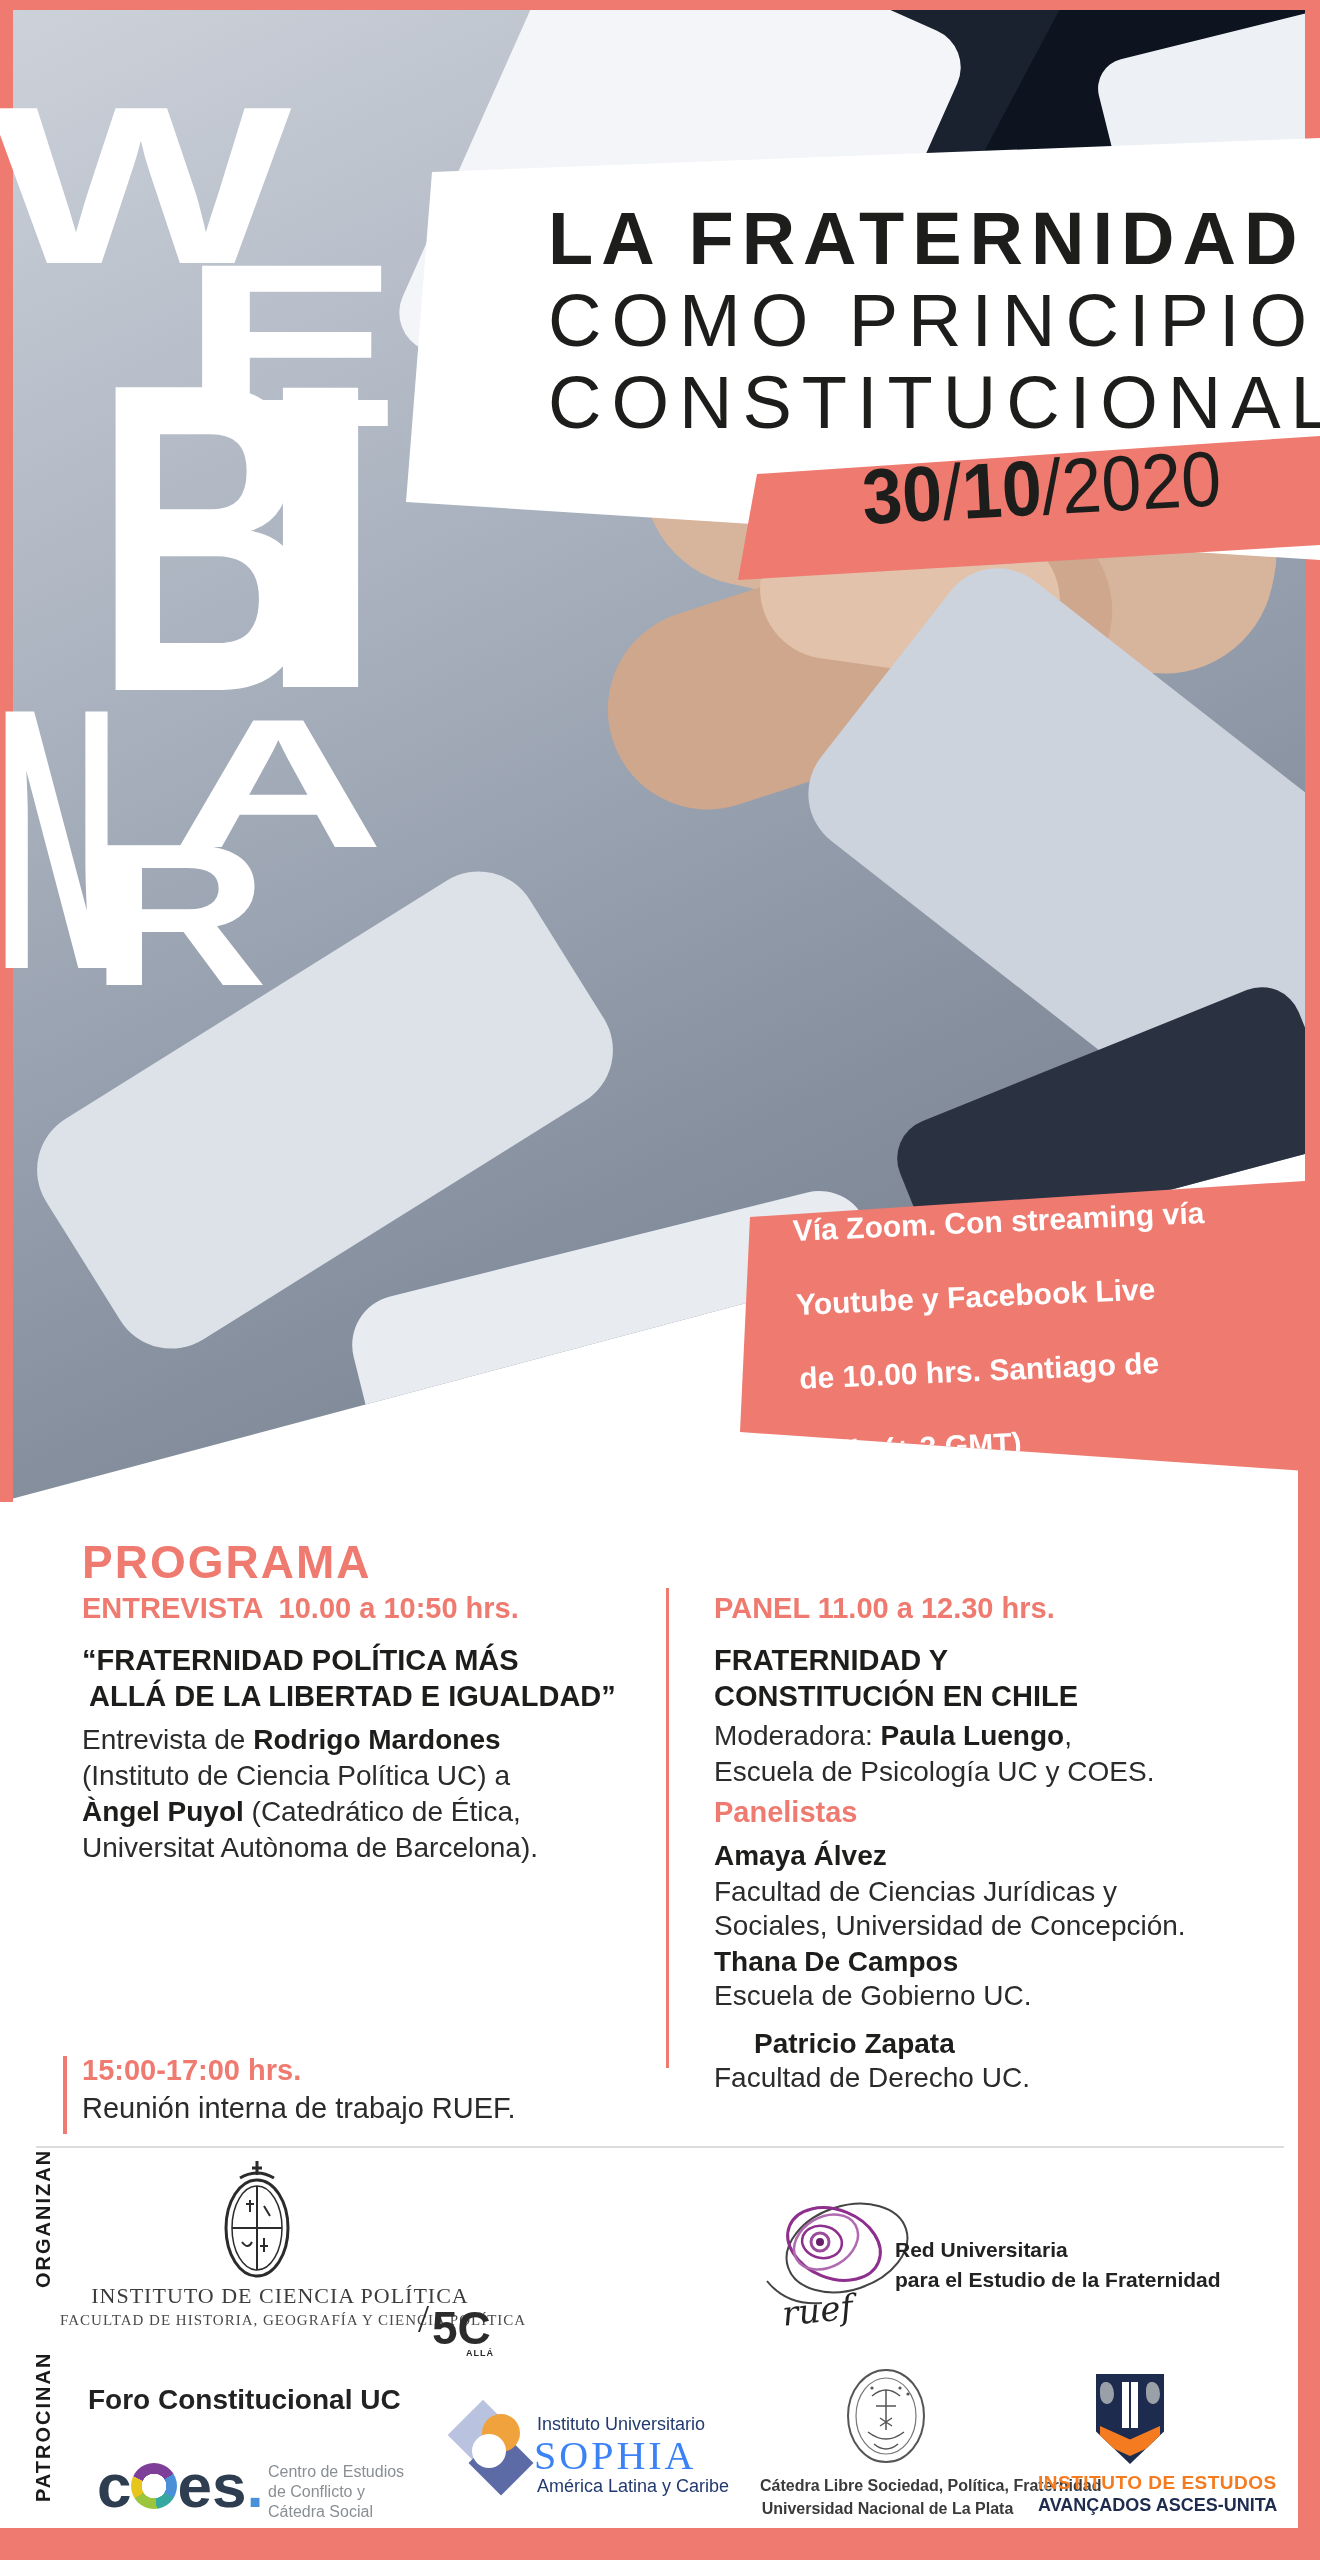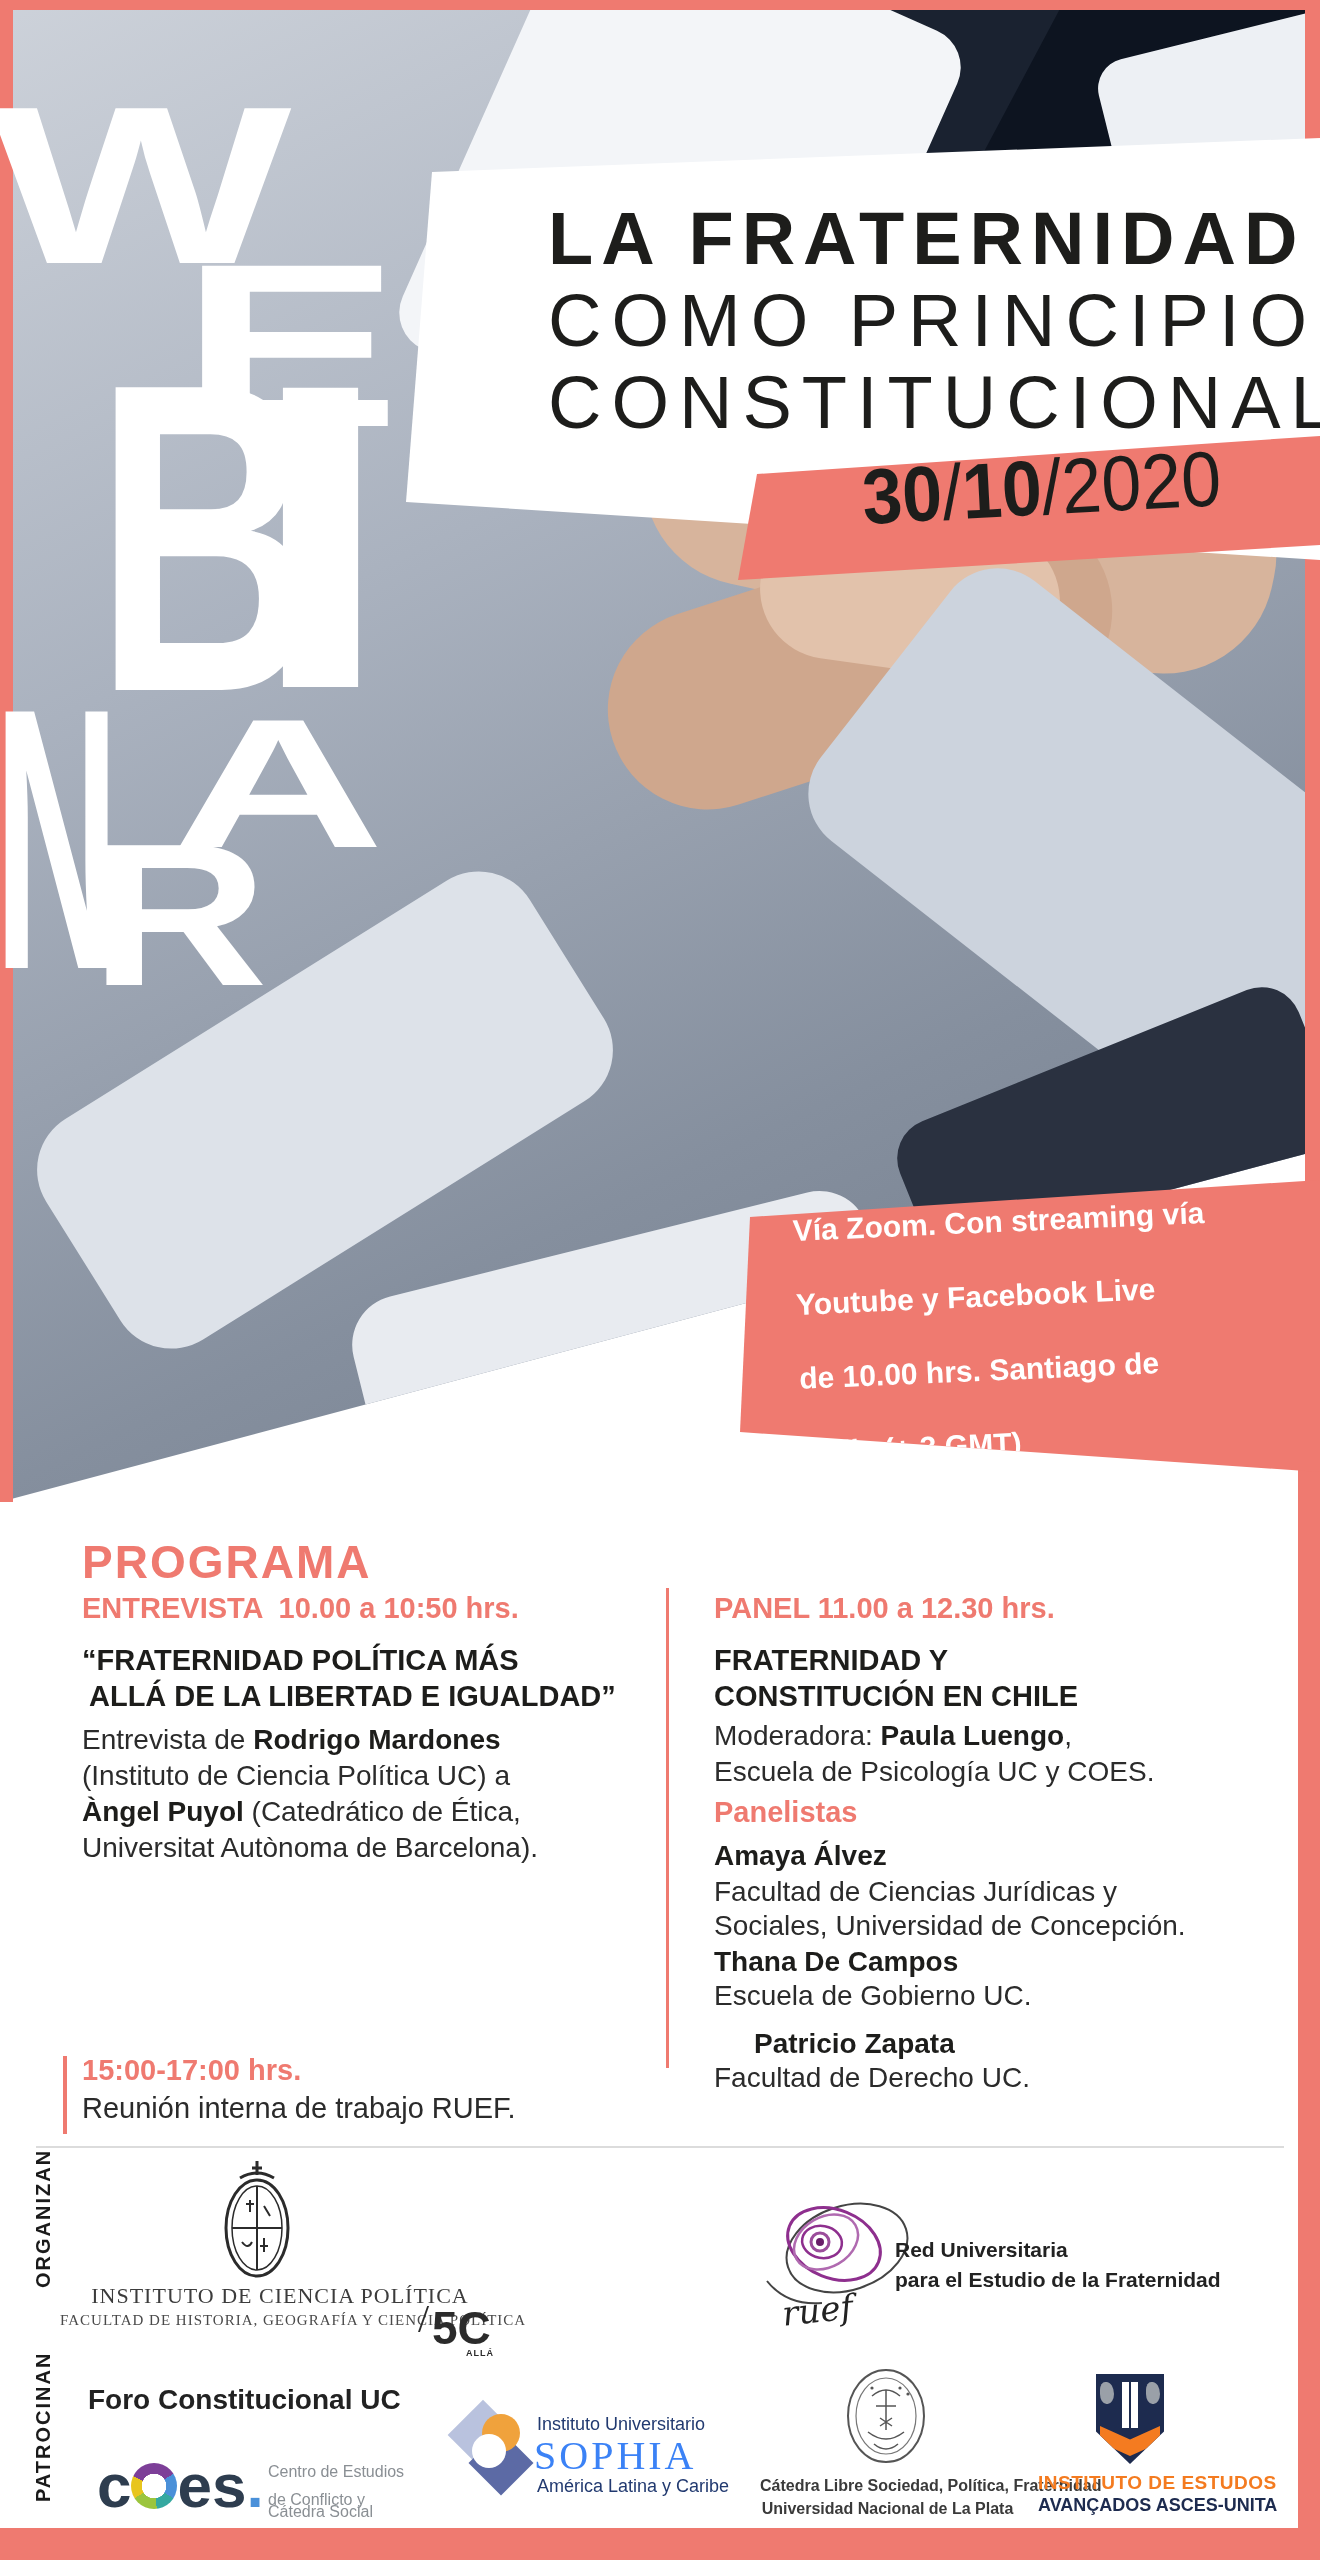--- a/index.html
+++ b/index.html
@@ -216,21 +216,21 @@
   <div class="t" id="ruef-script">ruef</div>
   <div class="t" id="ruef-line1">Red Universitaria</div>
   <div class="t" id="ruef-line2">para el Estudio de la Fraternidad</div>
 
   <div class="side-label" style="left:32px;top:2502px;">PATROCINAN</div>
 
   <div class="t" id="foro">Foro Constitucional UC</div>
 
   <div class="t" id="coes-word"><span>c</span><span class="coes-o"></span><span>es</span><span class="coes-dot">.</span></div>
   <div class="t coes-side" style="left:268px;top:2462px;">Centro de Estudios</div>
-  <div class="t coes-side" style="left:268px;top:2482px;margin-top:8px;">de Conflicto y</div>
+  <div class="t coes-side" style="left:268px;top:2482px;">de Conflicto y</div>
   <div class="t coes-side" style="left:268px;top:2502px;">Cátedra Social</div>
 
   <div class="abs" style="left:452px;top:2408px;width:86px;height:86px;">
     <div class="diamond" style="left:6px;top:2px;width:50px;height:50px;background:#b9c2de;"></div>
     <div class="diamond" style="left:26px;top:32px;width:46px;height:46px;background:#5c6aa5;"></div>
     <div class="abs" style="left:30px;top:6px;width:38px;height:38px;border-radius:50%;background:#f0a23c;"></div>
     <div class="abs" style="left:20px;top:26px;width:34px;height:34px;border-radius:50%;background:#ffffff;"></div>
   </div>
   <div class="t" id="sophia-line1">Instituto Universitario</div>
   <div class="t" id="sophia-name">SOPHIA</div>

